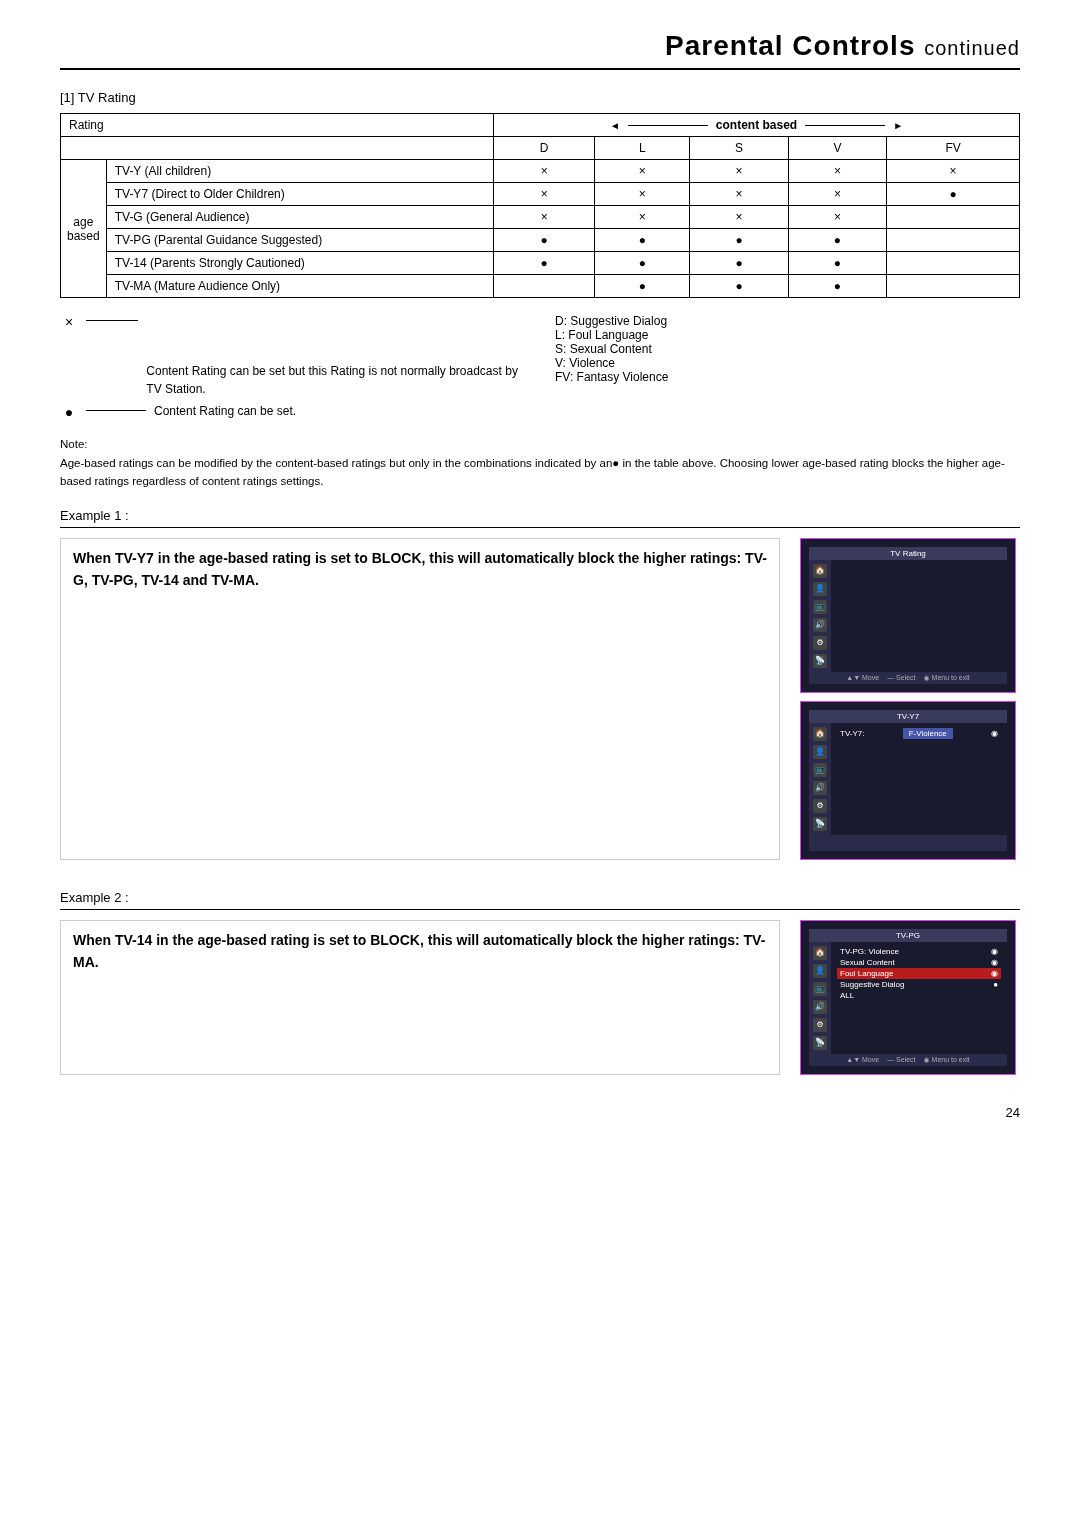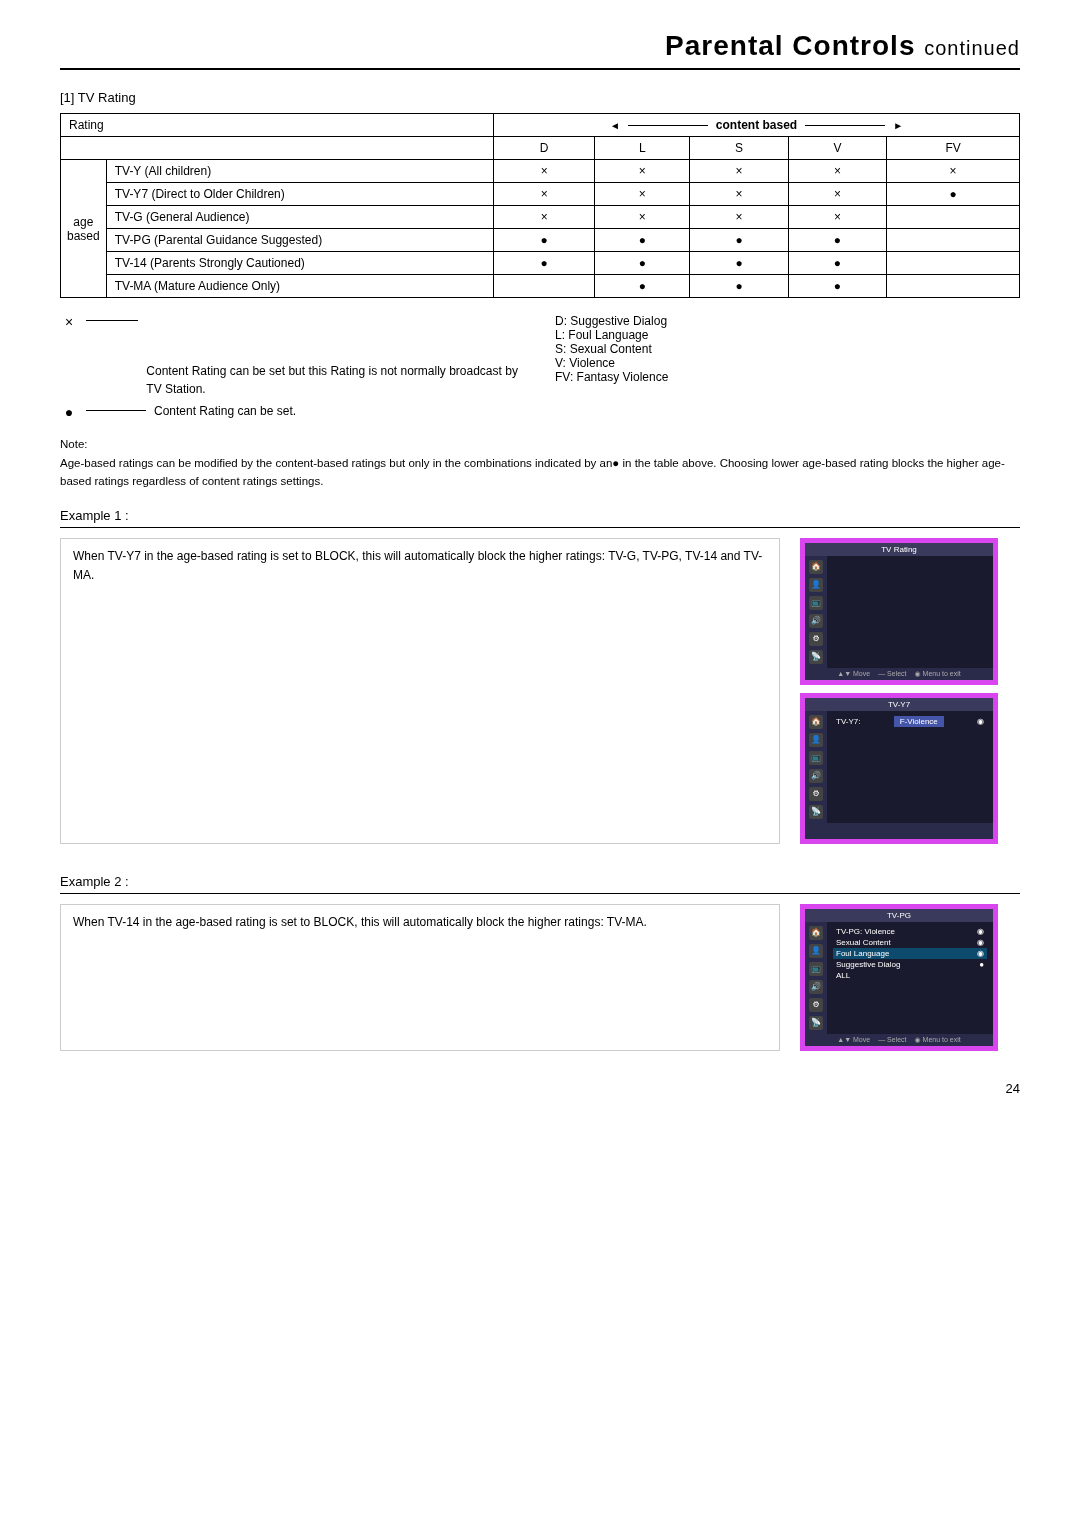--- a/index.html
+++ b/index.html
@@ -148,40 +148,41 @@
       padding-bottom: 4px;
       margin-bottom: 10px;
       margin-top: 12px;
     }
     .example-content {
       display: flex;
       gap: 20px;
     }
     .example-text {
       flex: 1;
-      font-size: 12px;
+      font-size: 14px;
       line-height: 1.6;
       padding: 8px 12px;
       border: 1px solid #ccc;
+      font-weight: bold;
     }
     .example-screens {
       display: flex;
       flex-direction: column;
       gap: 8px;
       width: 220px;
     }
 
     
     .tv-screen {
-      border: 5px solid #d946ef;
+      border: 1px solid #d946ef;
       background: #1a1a2e;
       color: #fff;
       font-size: 9px;
-      padding: 0;
-      width: 198px;
+      padding: 8px;
+      width: 216px;
     }
     .tv-screen-title {
       background: #3a3a5c;
       color: #fff;
       padding: 2px 5px;
       font-size: 8px;
       text-align: center;
     }
     .tv-screen-body {
       display: flex;
@@ -215,21 +216,21 @@
       padding: 1px 3px;
       display: flex;
       align-items: center;
       justify-content: space-between;
       font-size: 8px;
     }
     .tv-menu-item.selected {
       background: #555577;
     }
     .tv-menu-item.highlighted {
-      background: #0c4a6e;
+      background: #b91c1c;
       color: #fff;
     }
     .tv-footer {
       background: #2a2a4a;
       padding: 2px 4px;
       font-size: 7px;
       color: #aaa;
       display: flex;
       gap: 8px;
       justify-content: center;

